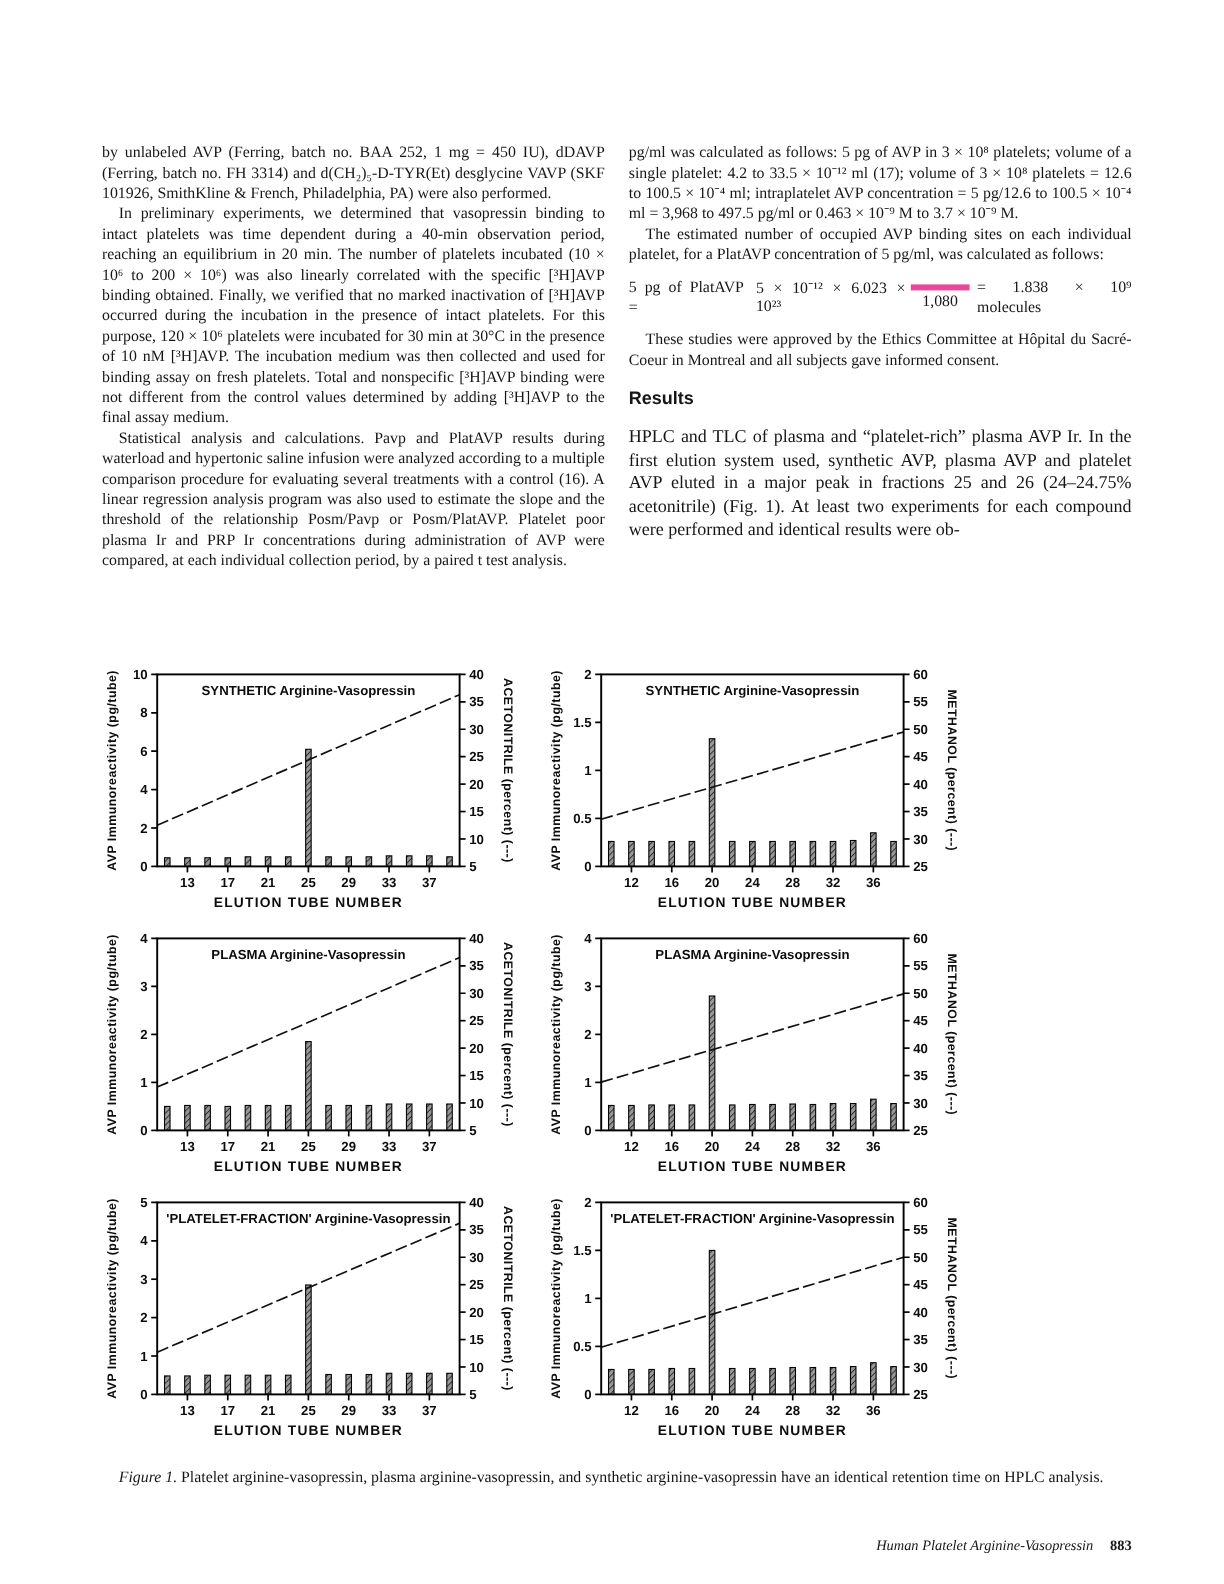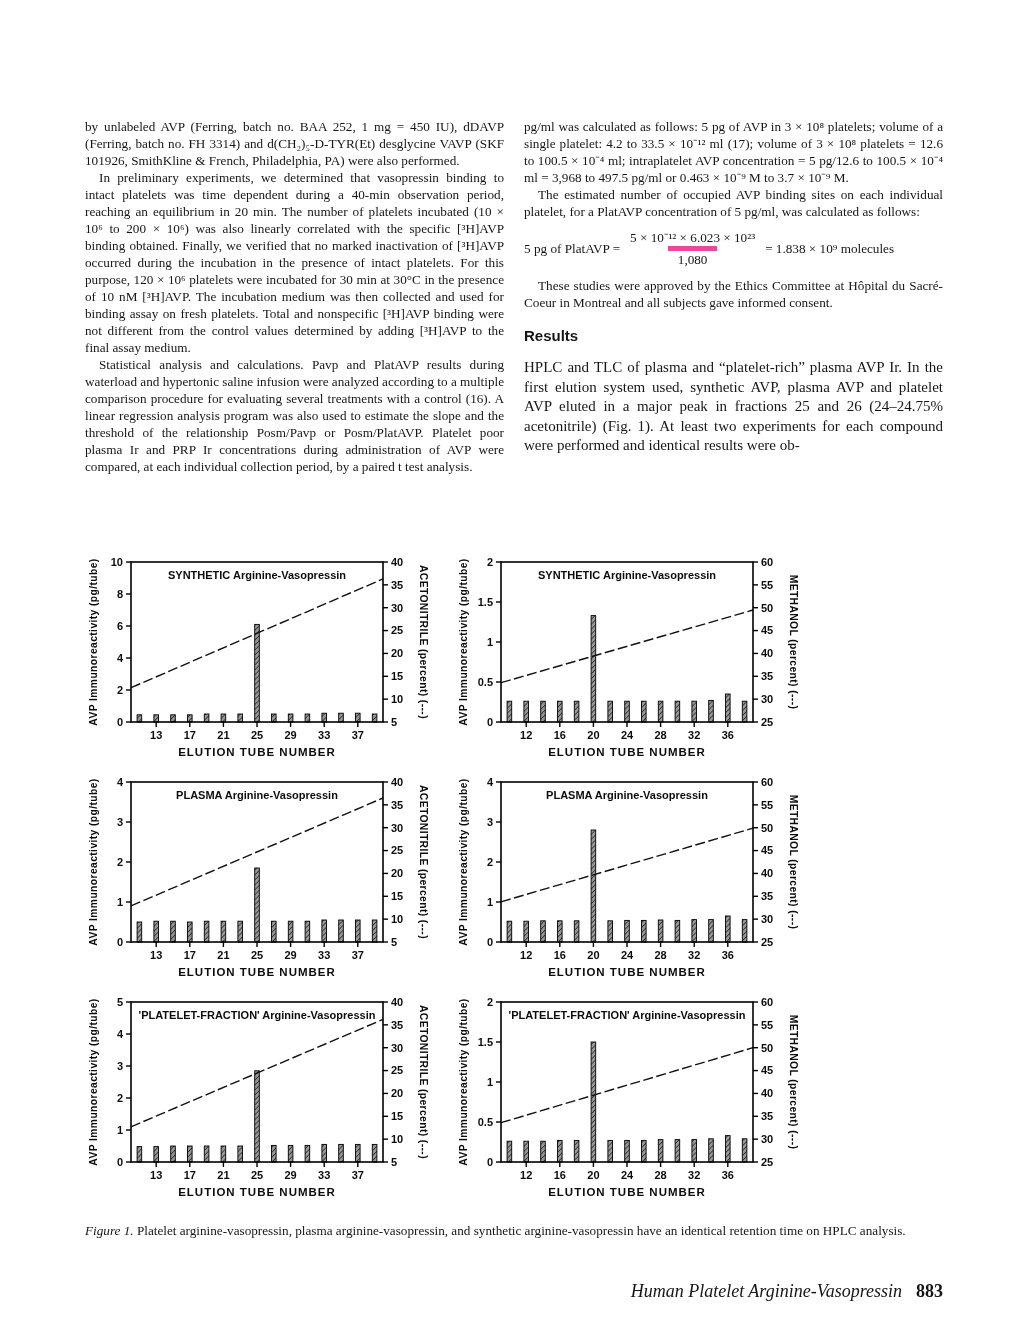--- a/index.html
+++ b/index.html
@@ -5,34 +5,34 @@
   html,body{margin:0;padding:0;}
   body{width:1020px;height:1320px;background:#ffffff;position:relative;
        font-family:"Liberation Serif", serif;color:#161616;}
   .text-columns{position:absolute;top:118px;left:85px;width:858px;display:flex;gap:20px;justify-content:space-between;}
   .col{width:419px;font-size:13.2px;line-height:17px;text-align:justify;}
   .col p{margin:0;text-indent:14px;}
   .col p.noindent{text-indent:0;}
   .run-in{}
   .formula{display:flex;align-items:center;gap:6px;margin:10px 0 10px 0;text-indent:0 !important;
            font-size:13.2px;}
-  .frac{display:inline-flex;flex-direction:column;align-items:center;line-height:15px;}
+  .frac{display:inline-flex;flex-direction:row;align-items:center;line-height:15px;}
   .frac .den{border-top:5px solid #ec4899;padding:1px 10px 0 10px;}
   .frac .num{padding:0 4px 1px 4px;}
   .results-heading{font-family:"Liberation Sans", sans-serif;font-weight:bold;font-size:15px;
                    margin:16px 0 14px 0 !important;text-indent:0 !important;}
   .results-para{font-size:15px !important;line-height:19.5px !important;text-indent:0 !important;}
   .figure-grid{position:absolute;top:552px;left:85px;display:grid;
                grid-template-columns:345px 345px;column-gap:25px;row-gap:2px;}
   .chart{width:345px;height:218px;}
   .chart svg text{font-family:"Liberation Sans", sans-serif;font-weight:bold;fill:#0c0c0c;}
-  .caption{position:absolute;top:1222px;left:85px;width:860px;font-size:13.2px;line-height:17.5px;
+  .caption{position:absolute;top:1222px;left:99px;width:860px;font-size:13.2px;line-height:17.5px;
            text-align:justify;}
   .caption .lead{font-style:italic;}
-  .footer{position:absolute;top:1281px;left:85px;width:858px;text-align:right;font-size:18px;}
+  .footer{position:absolute;top:1281px;left:85px;width:858px;text-align:right;font-size:12px;}
   .footer .journal{font-style:italic;}
   .footer .pageno{font-weight:bold;margin-left:14px;font-family:"Liberation Serif", serif;}
 </style>
 </head>
 <body>
 
 <div class="text-columns">
   <div class="col">
     <p class="noindent">by unlabeled AVP (Ferring, batch no. BAA 252, 1 mg = 450 IU), dDAVP (Ferring, batch no. FH 3314) and d(CH₂)₅-D-TYR(Et) desglycine VAVP (SKF 101926, SmithKline &amp; French, Philadelphia, PA) were also performed.</p>
     <p>In preliminary experiments, we determined that vasopressin binding to intact platelets was time dependent during a 40-min observation period, reaching an equilibrium in 20 min. The number of platelets incubated (10 × 10⁶ to 200 × 10⁶) was also linearly correlated with the specific [³H]AVP binding obtained. Finally, we verified that no marked inactivation of [³H]AVP occurred during the incubation in the presence of intact platelets. For this purpose, 120 × 10⁶ platelets were incubated for 30 min at 30°C in the presence of 10 nM [³H]AVP. The incubation medium was then collected and used for binding assay on fresh platelets. Total and nonspecific [³H]AVP binding were not different from the control values determined by adding [³H]AVP to the final assay medium.</p>

